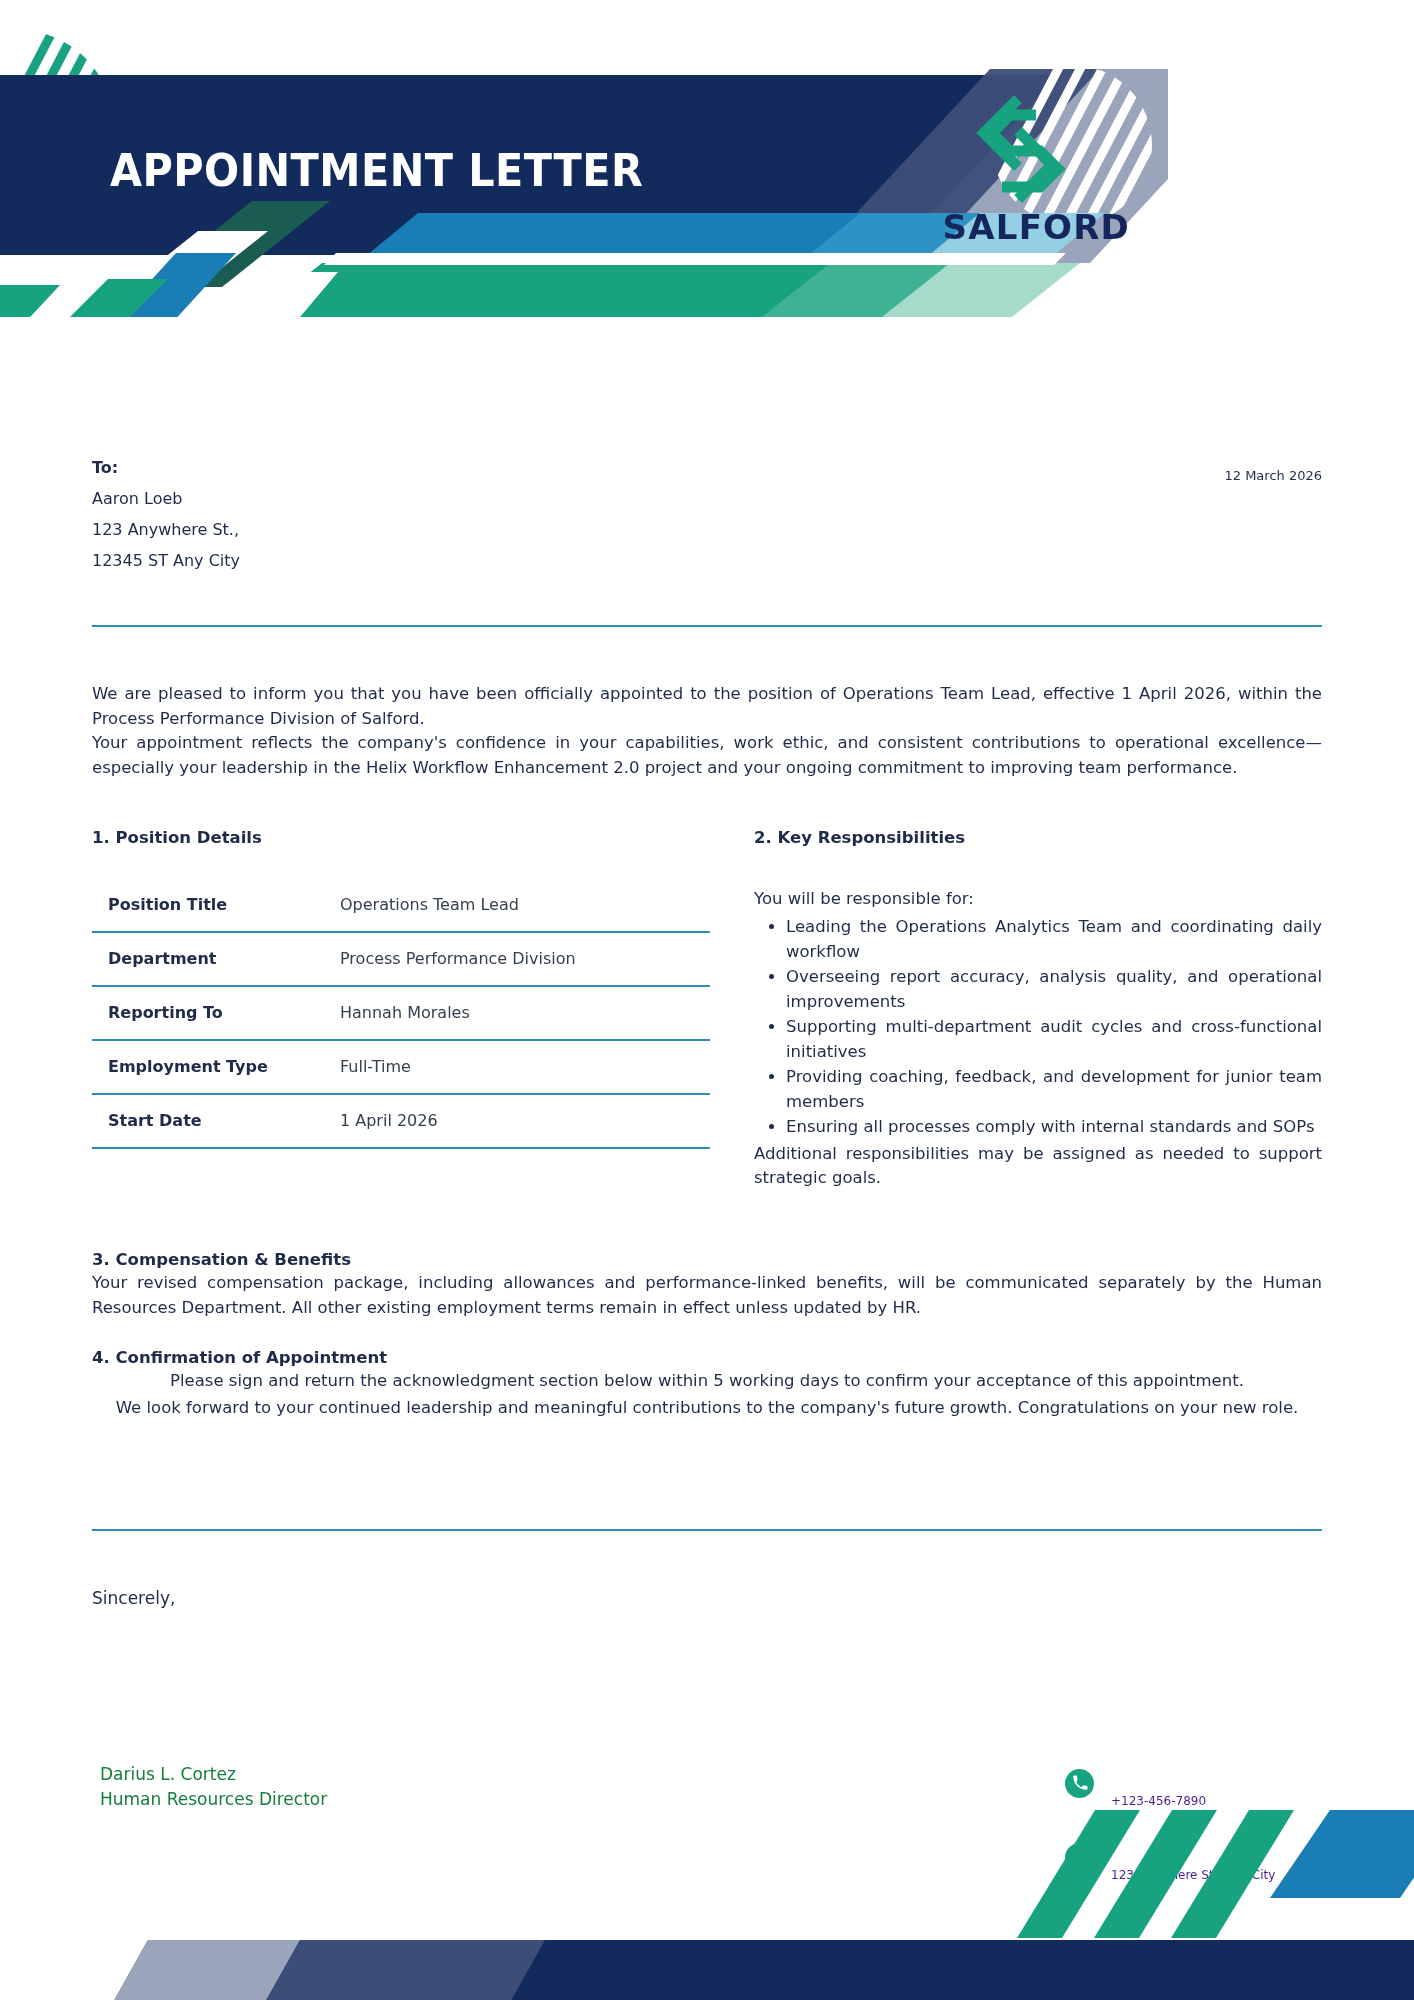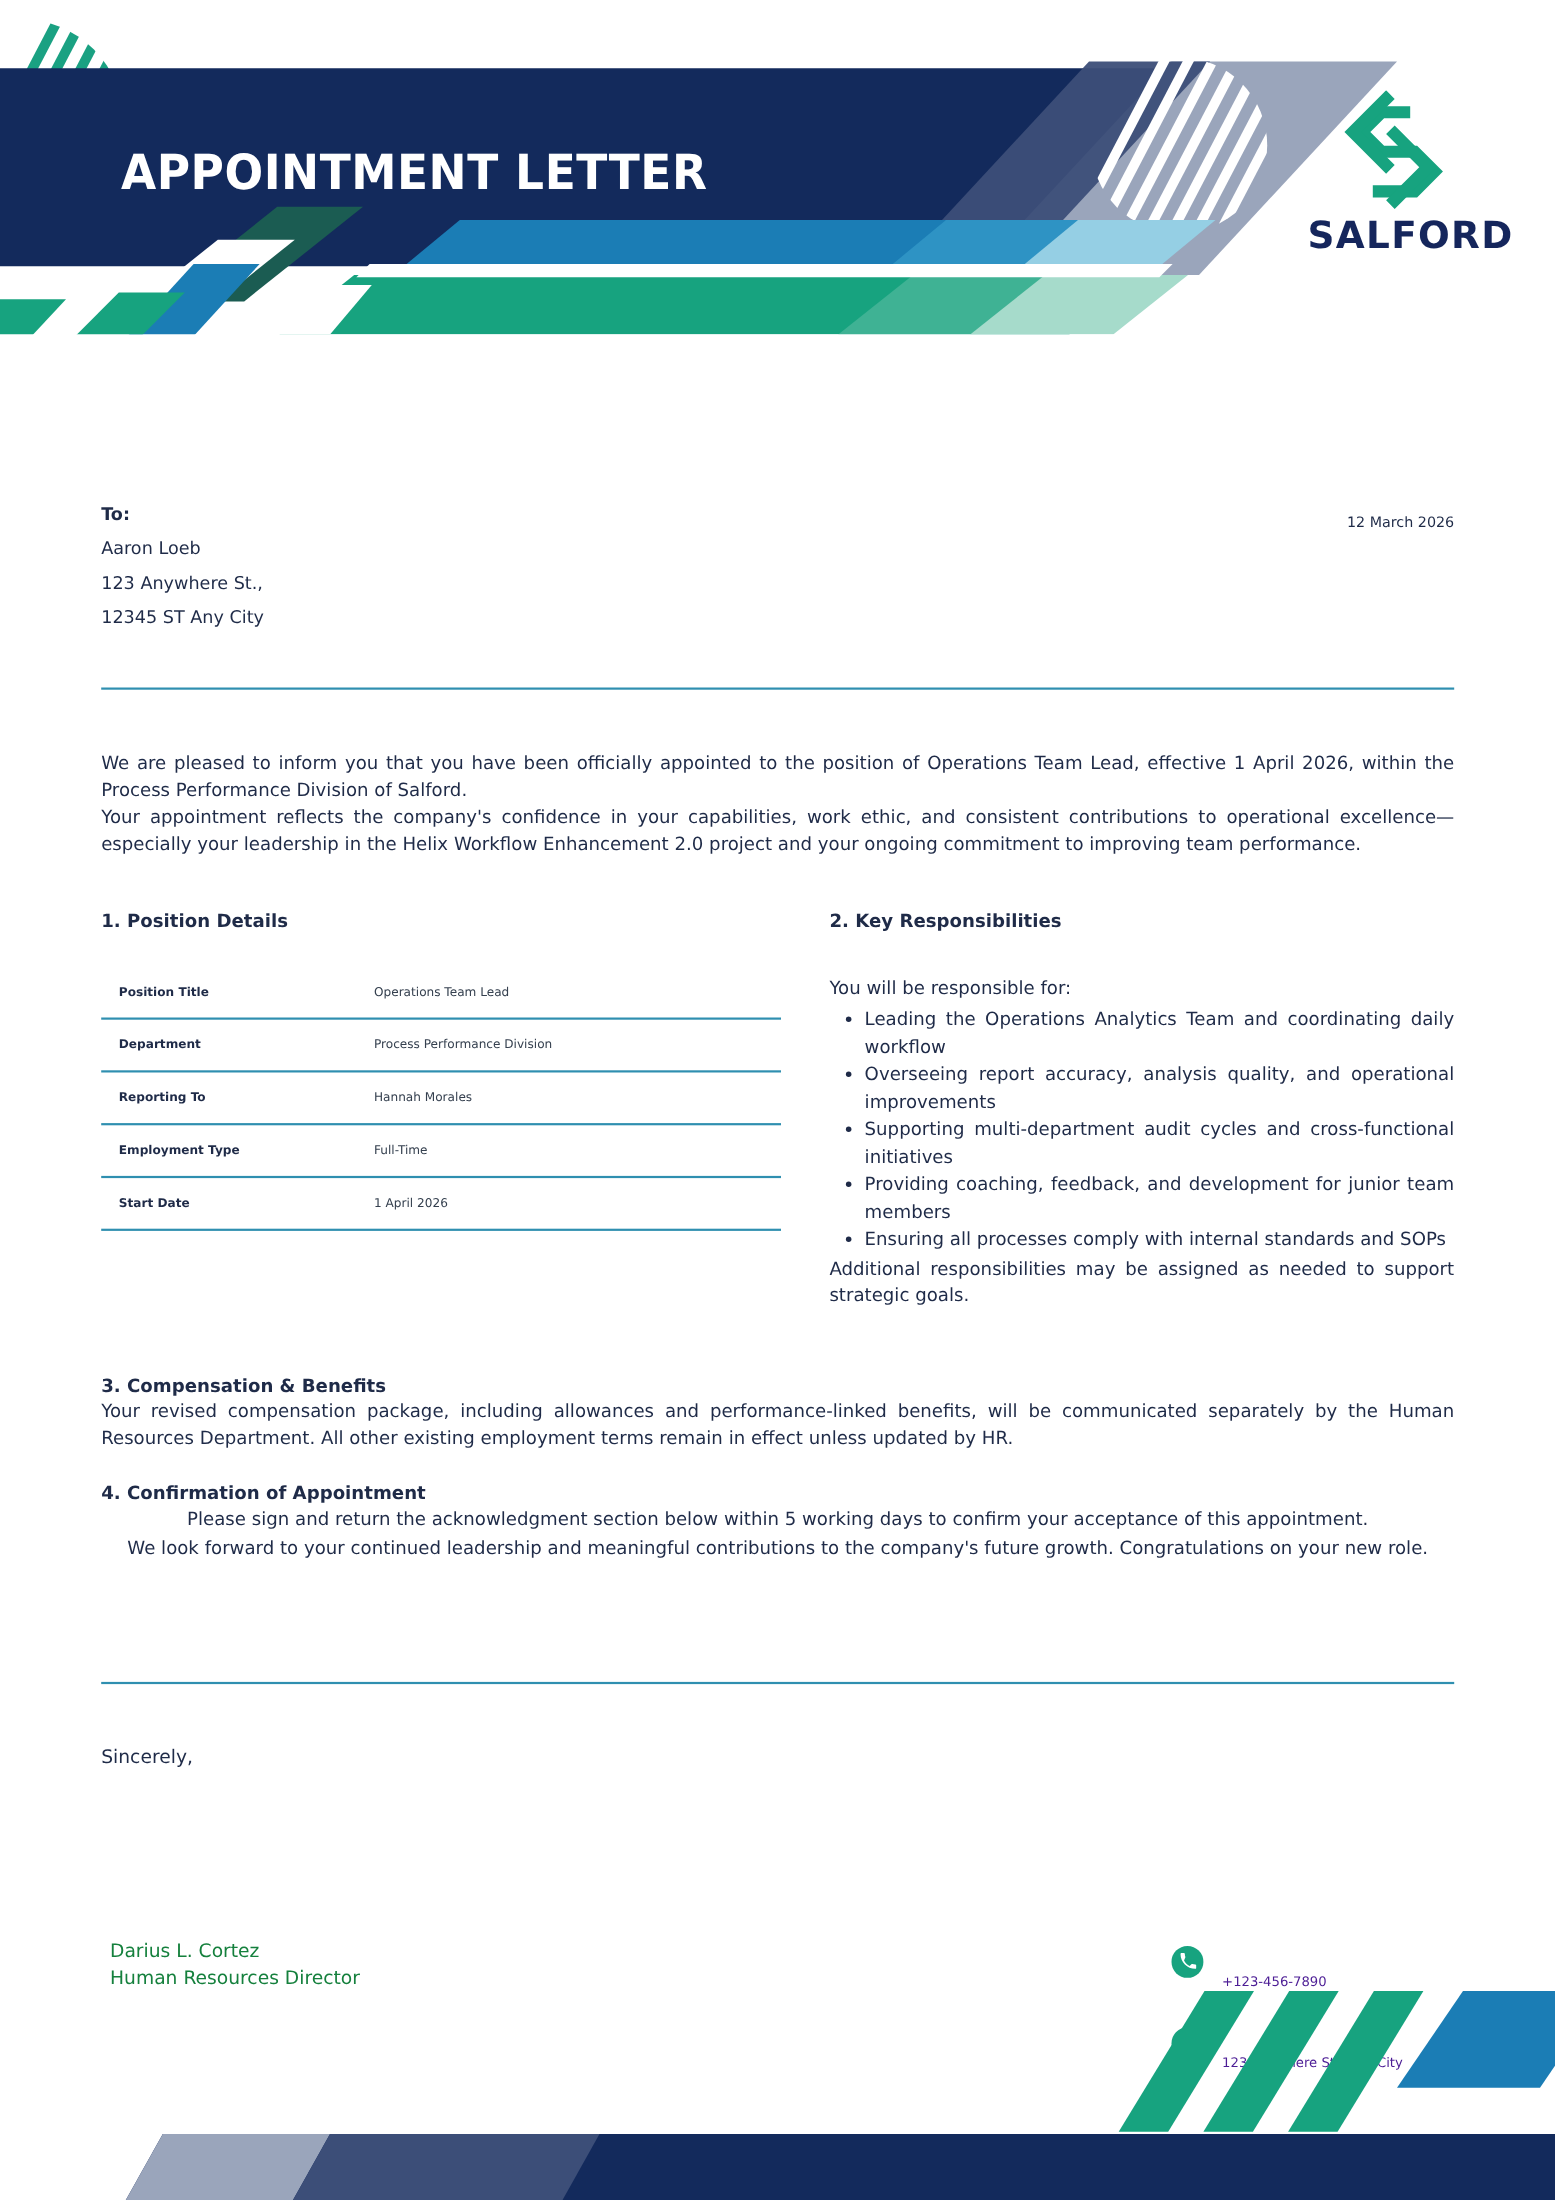--- a/index.html
+++ b/index.html
@@ -17,22 +17,22 @@
     position: relative;
     width: 1414px;
     height: 2000px;
     background: #fff;
     overflow: hidden;
   }
 
   
   .header {
     position: absolute;
-    top: 4px; left: 0;
-    width: 1414px;
+    top: 17px; left: 0;
+    width: 1168px;
     height: 300px;
     overflow: hidden;
   }
   .header-svg { display: block; }
 
   .header-title {
     position: absolute;
     left: 110px;
     top: 128px;
     font-family: "DejaVu Sans", sans-serif;
@@ -118,21 +118,21 @@
   }
 
   
   .detail-table {
     margin-top: 32px;
     border-collapse: collapse;
     width: 100%;
   }
   .detail-table td {
     padding: 16px 0 17px 0;
-    font-size: 11px;
+    font-size: 16px;
     color: #26334f;
     vertical-align: middle;
   }
   .detail-table tr { border-bottom: 2px solid #2f8fb0; }
   .detail-table td.k {
     font-weight: bold;
     width: 248px;
     padding-left: 16px;
     color: #1f2b48;
   }

